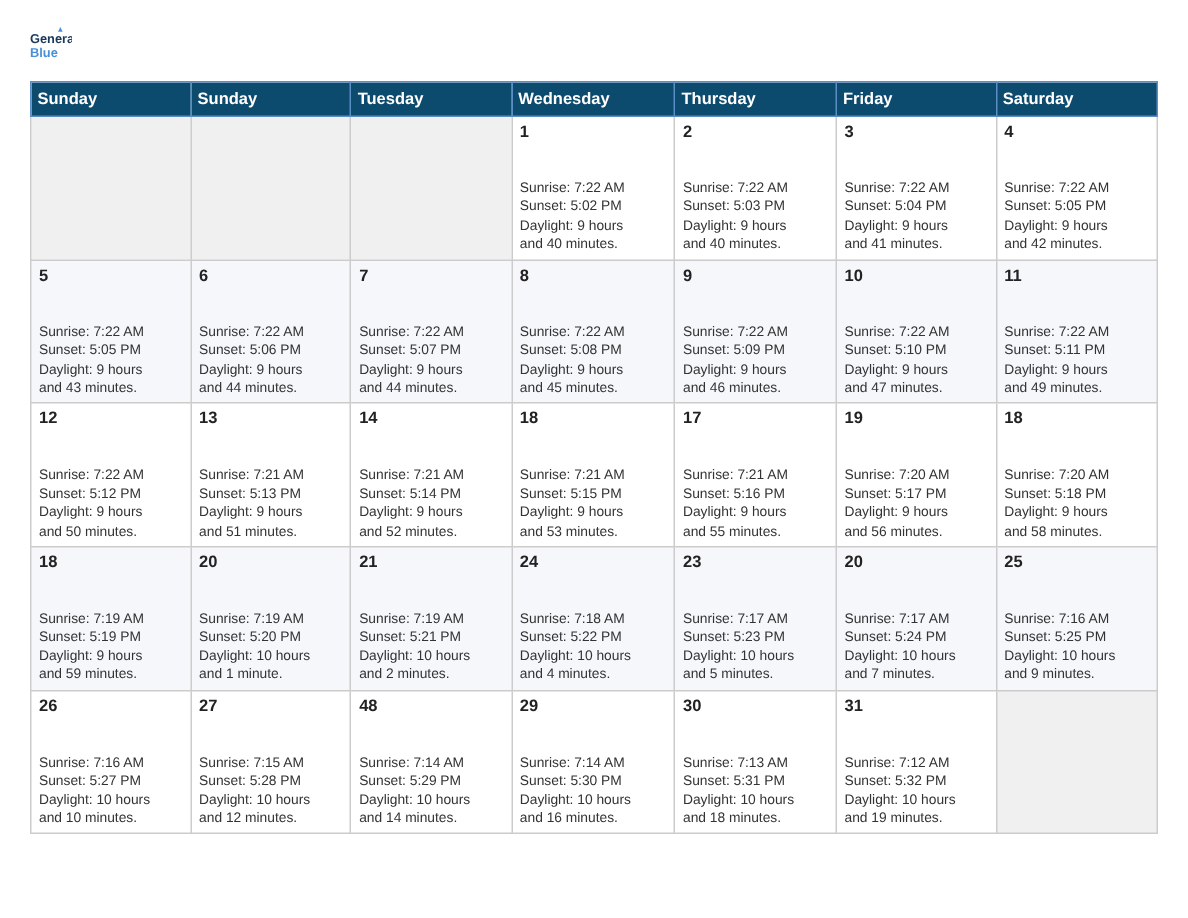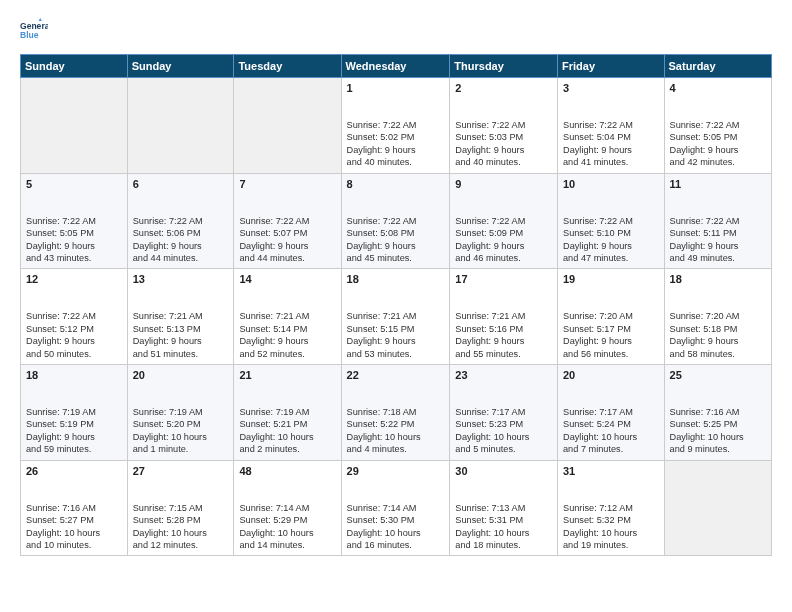--- a/index.html
+++ b/index.html
@@ -265,21 +265,21 @@
 and 1 minute.</div>
           </td>
           <td>
             <div class="day-num">21</div>
             <div class="day-info" style="white-space: pre-line;">Sunrise: 7:19 AM
 Sunset: 5:21 PM
 Daylight: 10 hours
 and 2 minutes.</div>
           </td>
           <td>
-            <div class="day-num">22</div>
+            <div class="day-num">24</div>
             <div class="day-info" style="white-space: pre-line;">Sunrise: 7:18 AM
 Sunset: 5:22 PM
 Daylight: 10 hours
 and 4 minutes.</div>
           </td>
           <td>
             <div class="day-num">23</div>
             <div class="day-info" style="white-space: pre-line;">Sunrise: 7:17 AM
 Sunset: 5:23 PM
 Daylight: 10 hours

